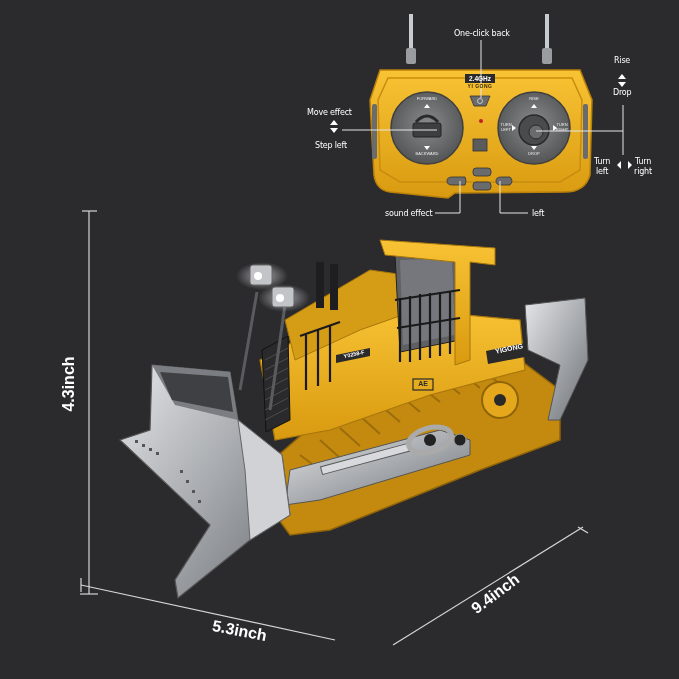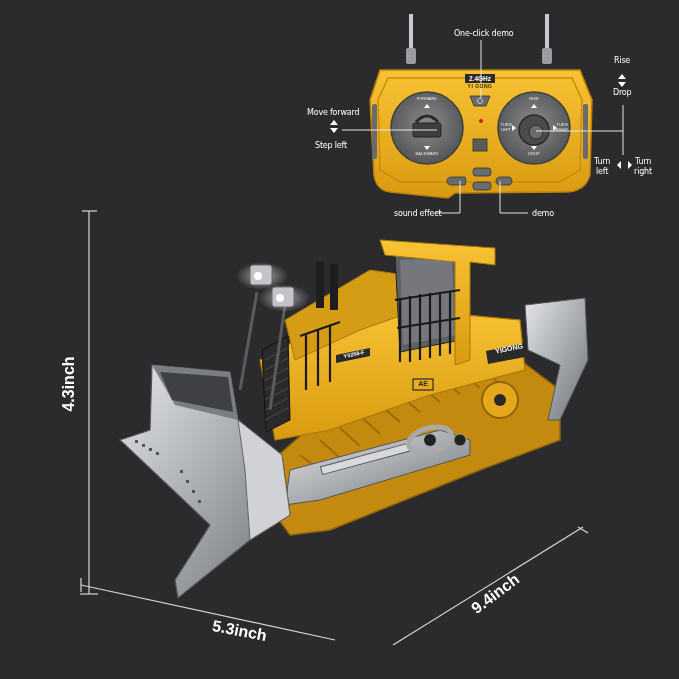--- a/index.html
+++ b/index.html
@@ -222,29 +222,29 @@
 <div class="abs remote-text" style="left:465px;top:74px;width:30px;height:9px;color:#fff;font-size:6.5px;font-weight:bold;text-align:center;line-height:9px;">2.4GHz</div>
 <div class="abs remote-text" style="left:462px;top:83px;width:36px;color:#3a2a00;font-size:5px;font-weight:bold;text-align:center;letter-spacing:0.5px;">YI GONG</div>
 
 <div class="abs remote-text" style="left:408px;top:96px;width:38px;color:#eee;font-size:4px;text-align:center;">FORWARD</div>
 <div class="abs remote-text" style="left:408px;top:151px;width:38px;color:#eee;font-size:4px;text-align:center;">BACKWARD</div>
 <div class="abs remote-text" style="left:520px;top:96px;width:28px;color:#eee;font-size:4px;text-align:center;">RISE</div>
 <div class="abs remote-text" style="left:520px;top:151px;width:28px;color:#eee;font-size:4px;text-align:center;">DROP</div>
 <div class="abs remote-text" style="left:498px;top:122px;width:16px;color:#eee;font-size:4px;text-align:center;line-height:5px;">TURN LEFT</div>
 <div class="abs remote-text" style="left:554px;top:122px;width:16px;color:#eee;font-size:4px;text-align:center;line-height:5px;">TURN RIGHT</div>
 
-<div class="lbl" style="left:454px;top:29px;">One-click demo</div>
-<div class="lbl" style="left:307px;top:108px;">Move forward</div>
+<div class="lbl" style="left:454px;top:29px;">One-click back</div>
+<div class="lbl" style="left:307px;top:108px;">Move effect</div>
 <div class="lbl" style="left:315px;top:141px;">Step left</div>
 <div class="lbl" style="left:614px;top:56px;">Rise</div>
 <div class="lbl" style="left:613px;top:88px;">Drop</div>
 <div class="lbl" style="left:593px;top:157px;width:18px;text-align:center;white-space:normal;line-height:10px;">Turn left</div>
 <div class="lbl" style="left:632px;top:157px;width:22px;text-align:center;white-space:normal;line-height:10px;">Turn right</div>
-<div class="lbl" style="left:394px;top:209px;">sound effect</div>
-<div class="lbl" style="left:532px;top:209px;">demo</div>
+<div class="lbl" style="left:385px;top:209px;">sound effect</div>
+<div class="lbl" style="left:532px;top:209px;">left</div>
 
 <div class="abs remote-text" style="left:337px;top:351px;width:34px;color:#fff;font-size:5.5px;font-weight:bold;transform:rotate(-12deg);text-align:center;">Y0258-F</div>
 <div class="abs remote-text" style="left:488px;top:345px;width:42px;color:#fff;font-size:7px;font-weight:bold;transform:rotate(-12deg);text-align:center;">YIGONG</div>
 <div class="abs remote-text" style="left:413px;top:380px;width:20px;color:#2a2a2a;font-size:7px;font-weight:bold;text-align:center;">AE</div>
 
 <div class="dim" style="left:41px;top:375px;transform:rotate(-90deg);transform-origin:center;font-style:normal;font-size:16px;">4.3inch</div>
 <div class="dim" style="left:212px;top:622px;transform:rotate(11deg);font-style:normal;font-size:16px;">5.3inch</div>
 <div class="dim" style="left:468px;top:585px;transform:rotate(-37deg);font-style:normal;font-size:16px;">9.4inch</div>
 
 </body></html>

